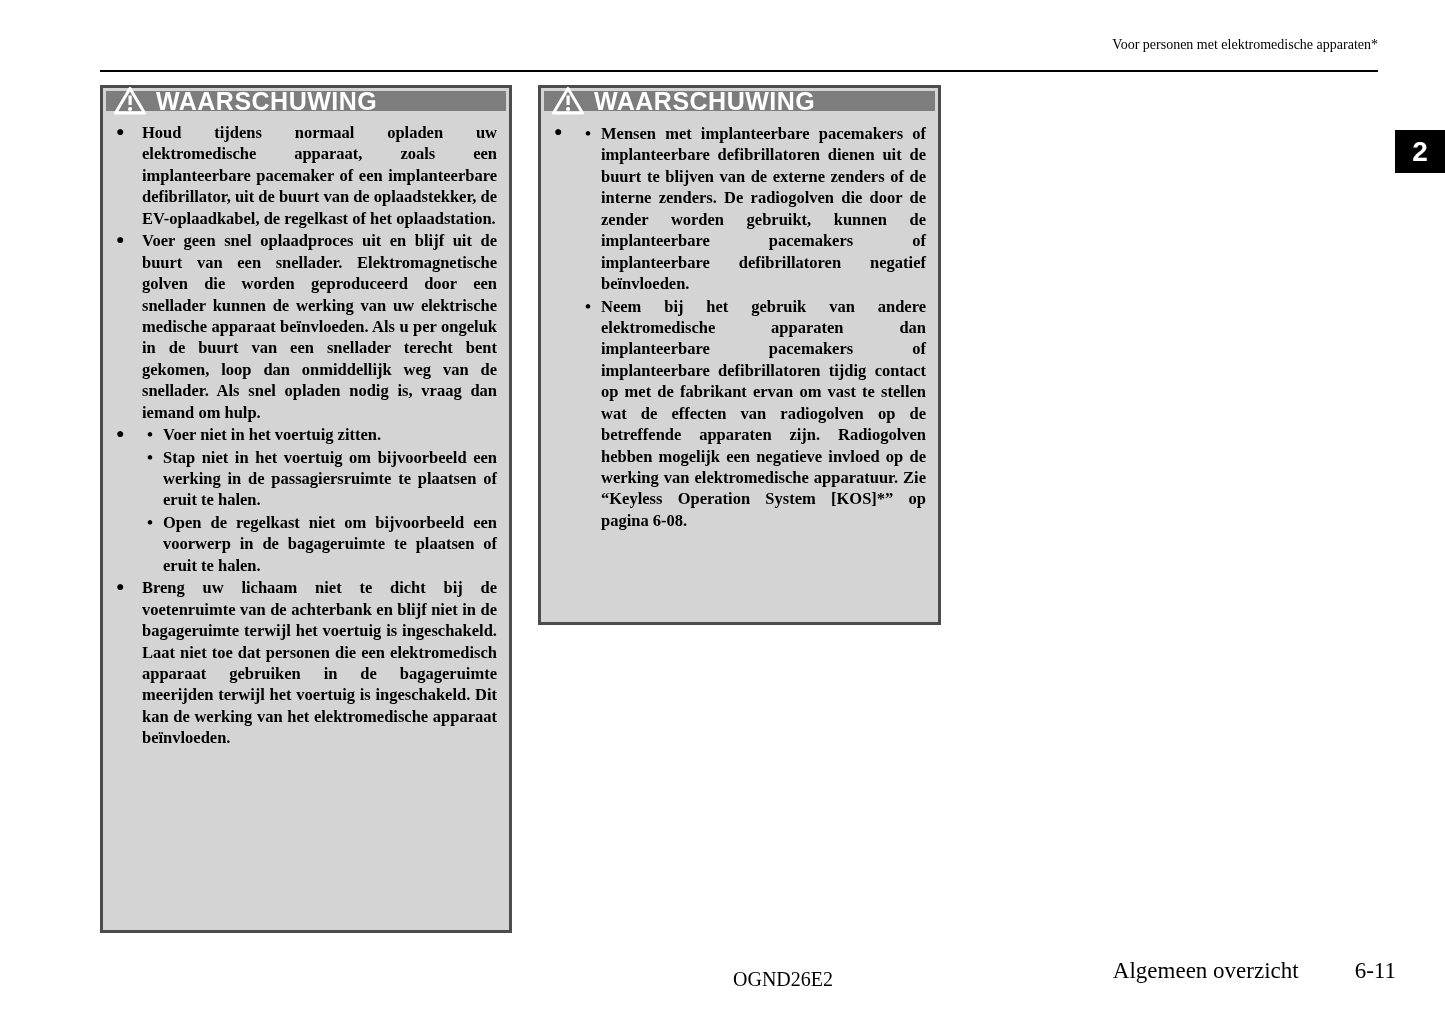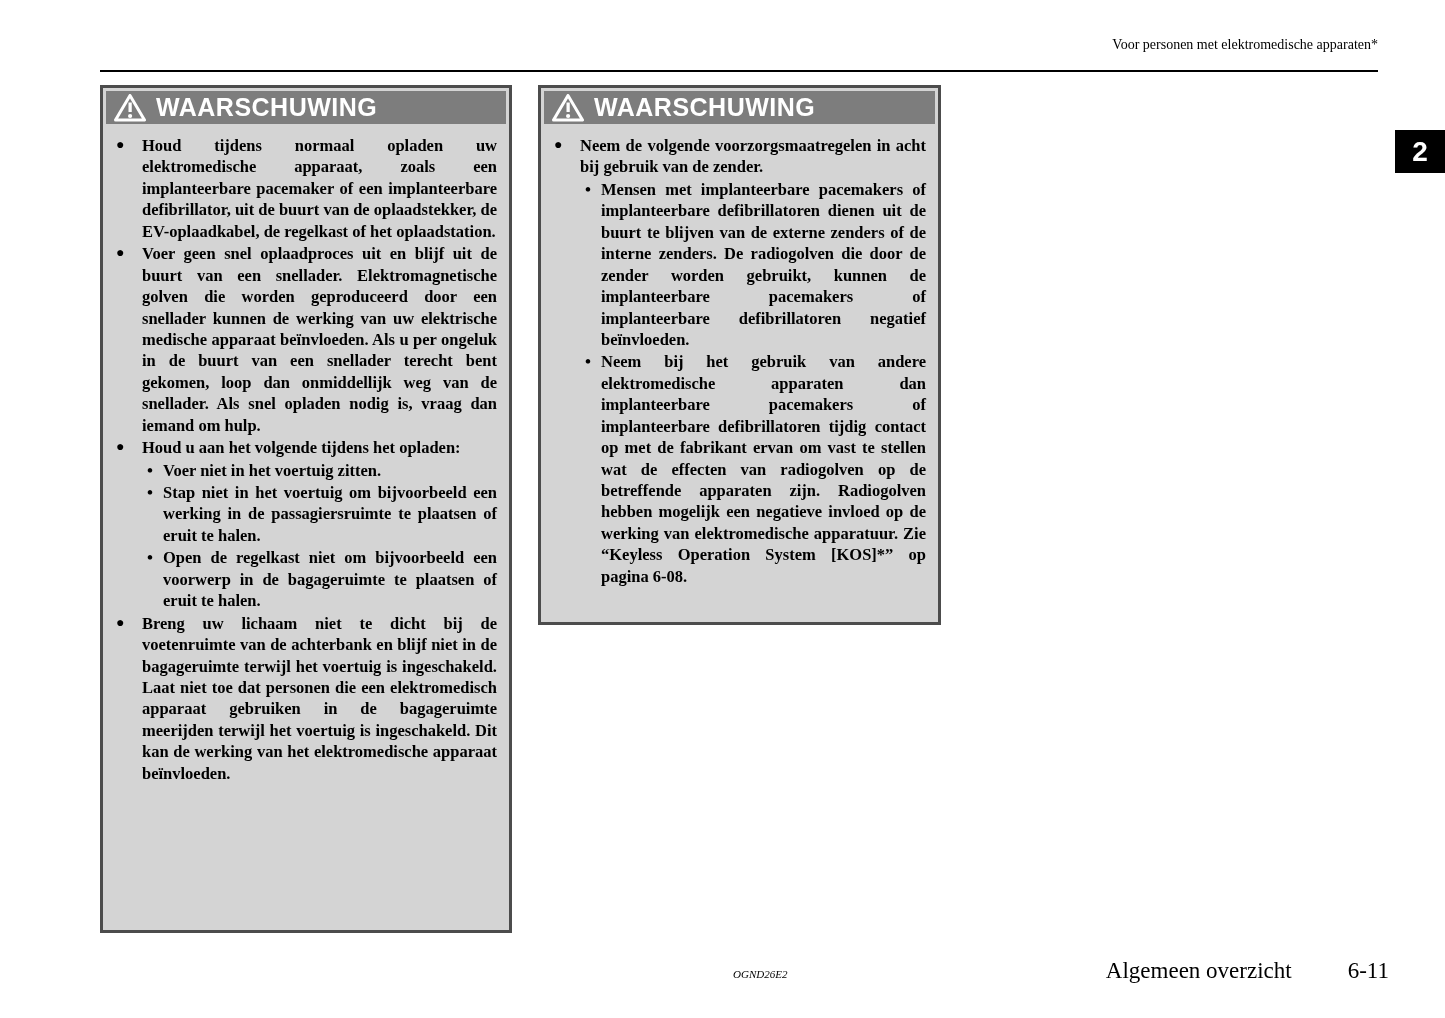--- a/index.html
+++ b/index.html
@@ -42,21 +42,21 @@
   .warnbox.right { left:538px; top:85px;  width:403px; height:540px; }
 
   .warnhdr {
     margin:3px;
     background:var(--warning-header-bg, #7d7d7d);
     color:#fff;
     font-family:"Liberation Sans", sans-serif;
     font-weight:bold; font-size:25px; letter-spacing:0.5px;
     display:flex; align-items:center; gap:10px;
     padding:3px 8px;
-    height:33px;
+    height:20px;
   }
   .warn-icon { flex:0 0 auto; display:block; }
 
   .warnbody {
     padding:8px 12px 0 12px;
     font-weight:bold;
     font-size:16.5px;
     line-height:1.3;
     text-align:justify;
   }
@@ -76,25 +76,24 @@
     margin-bottom:1px;
   }
   .sub > .sdot {
     position:absolute; left:5px; top:0;
     font-size:17px;
   }
 
   
   .footer-code {
     position:absolute; left:733px; top:968px;
-    font-size:11px;
-    font-style:italic;
+    font-size:20px;
   }
   .footer-right {
-    position:absolute; right:56px; top:958px;
+    position:absolute; right:49px; top:958px;
     font-size:23px;
     display:flex; gap:56px;
   }
 </style>
 </head>
 <body>
 
 <div class="page">
 
   <div class="page-header">Voor personen met elektromedische apparaten*</div>
@@ -107,39 +106,39 @@
       <svg class="warn-icon" width="32" height="28" viewBox="0 0 64 56">
         <path d="M32 3 L61 52 L3 52 Z" fill="none" stroke="#ffffff" stroke-width="6" stroke-linejoin="round"></path>
         <rect x="29" y="17" width="6.5" height="19" fill="#ffffff"></rect>
         <circle cx="32.2" cy="44" r="4.2" fill="#ffffff"></circle>
       </svg>
       <span class="warnttl">WAARSCHUWING</span>
     </header>
     <div class="warnbody">
       <p class="bullet"><span class="dot">●</span><span>Houd tijdens normaal opladen uw elektromedische apparaat, zoals een implanteerbare pacemaker of een implanteerbare defibrillator, uit de buurt van de oplaadstekker, de EV-oplaadkabel, de regelkast of het oplaadstation.</span></p>
       <p class="bullet"><span class="dot">●</span><span>Voer geen snel oplaadproces uit en blijf uit de buurt van een snellader. Elektromagnetische golven die worden geproduceerd door een snellader kunnen de werking van uw elektrische medische apparaat beïnvloeden. Als u per ongeluk in de buurt van een snellader terecht bent gekomen, loop dan onmiddellijk weg van de snellader. Als snel opladen nodig is, vraag dan iemand om hulp.</span></p>
-      <p class="bullet"><span class="dot">●</span><span>Houd u aan het volgende tijdens het opladen:</span></p>
+      <p class="bullet"><span class="dot">●</span></p>
       <p class="sub"><span class="sdot">•</span><span>Voer niet in het voertuig zitten.</span></p>
       <p class="sub"><span class="sdot">•</span><span>Stap niet in het voertuig om bijvoorbeeld een werking in de passagiersruimte te plaatsen of eruit te halen.</span></p>
       <p class="sub"><span class="sdot">•</span><span>Open de regelkast niet om bijvoorbeeld een voorwerp in de bagageruimte te plaatsen of eruit te halen.</span></p>
       <p class="bullet"><span class="dot">●</span><span>Breng uw lichaam niet te dicht bij de voetenruimte van de achterbank en blijf niet in de bagageruimte terwijl het voertuig is ingeschakeld. Laat niet toe dat personen die een elektromedisch apparaat gebruiken in de bagageruimte meerijden terwijl het voertuig is ingeschakeld. Dit kan de werking van het elektromedische apparaat beïnvloeden.</span></p>
     </div>
   </section>
 
   <section class="warnbox right">
     <header class="warnhdr">
       <svg class="warn-icon" width="32" height="28" viewBox="0 0 64 56">
         <path d="M32 3 L61 52 L3 52 Z" fill="none" stroke="#ffffff" stroke-width="6" stroke-linejoin="round"></path>
         <rect x="29" y="17" width="6.5" height="19" fill="#ffffff"></rect>
         <circle cx="32.2" cy="44" r="4.2" fill="#ffffff"></circle>
       </svg>
       <span class="warnttl">WAARSCHUWING</span>
     </header>
     <div class="warnbody">
-      <p class="bullet"><span class="dot">●</span><span>Neem de volgende voorzorgsmaatregelen in acht bij gebruik van de zender.</span></p>
+      <p class="bullet"><span class="dot">●</span></p>
       <p class="sub"><span class="sdot">•</span><span>Mensen met implanteerbare pacemakers of implanteerbare defibrillatoren dienen uit de buurt te blijven van de externe zenders of de interne zenders. De radiogolven die door de zender worden gebruikt, kunnen de implanteerbare pacemakers of implanteerbare defibrillatoren negatief beïnvloeden.</span></p>
       <p class="sub"><span class="sdot">•</span><span>Neem bij het gebruik van andere elektromedische apparaten dan implanteerbare pacemakers of implanteerbare defibrillatoren tijdig contact op met de fabrikant ervan om vast te stellen wat de effecten van radiogolven op de betreffende apparaten zijn. Radiogolven hebben mogelijk een negatieve invloed op de werking van elektromedische apparatuur. Zie “Keyless Operation System [KOS]*” op pagina 6-08.</span></p>
     </div>
   </section>
 
   <div class="footer-code">OGND26E2</div>
   <div class="footer-right">
     <span>Algemeen overzicht</span>
     <span>6-11</span>
   </div>

